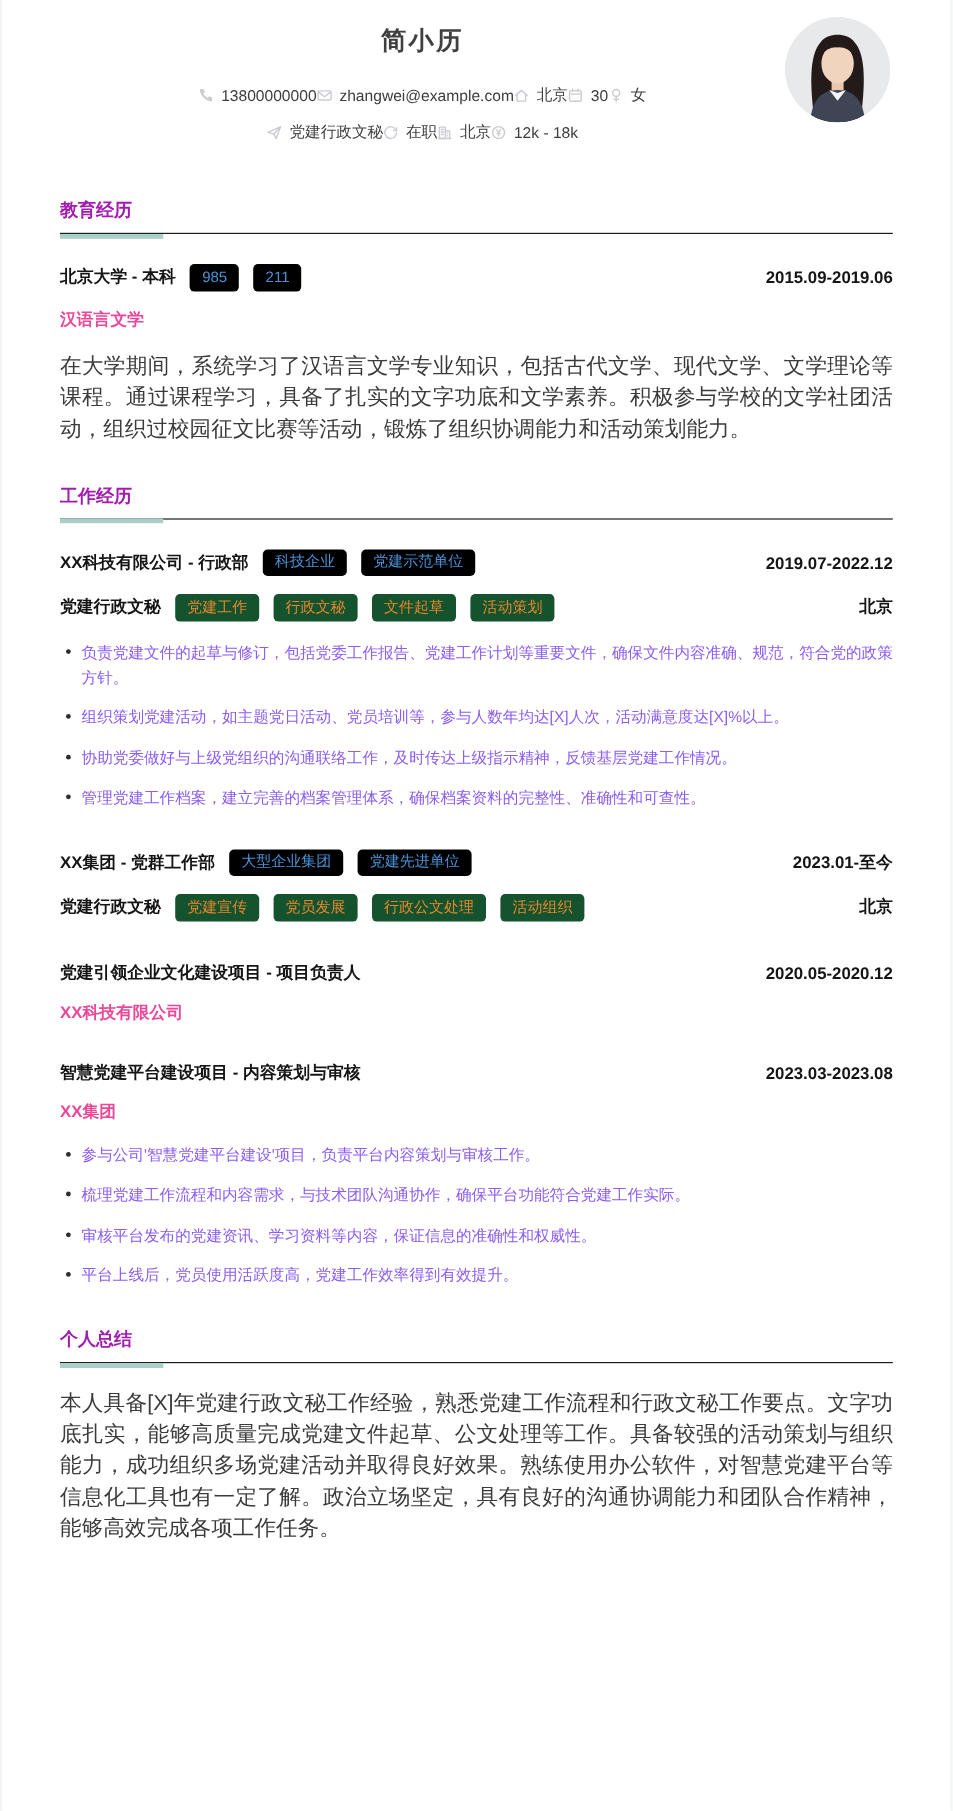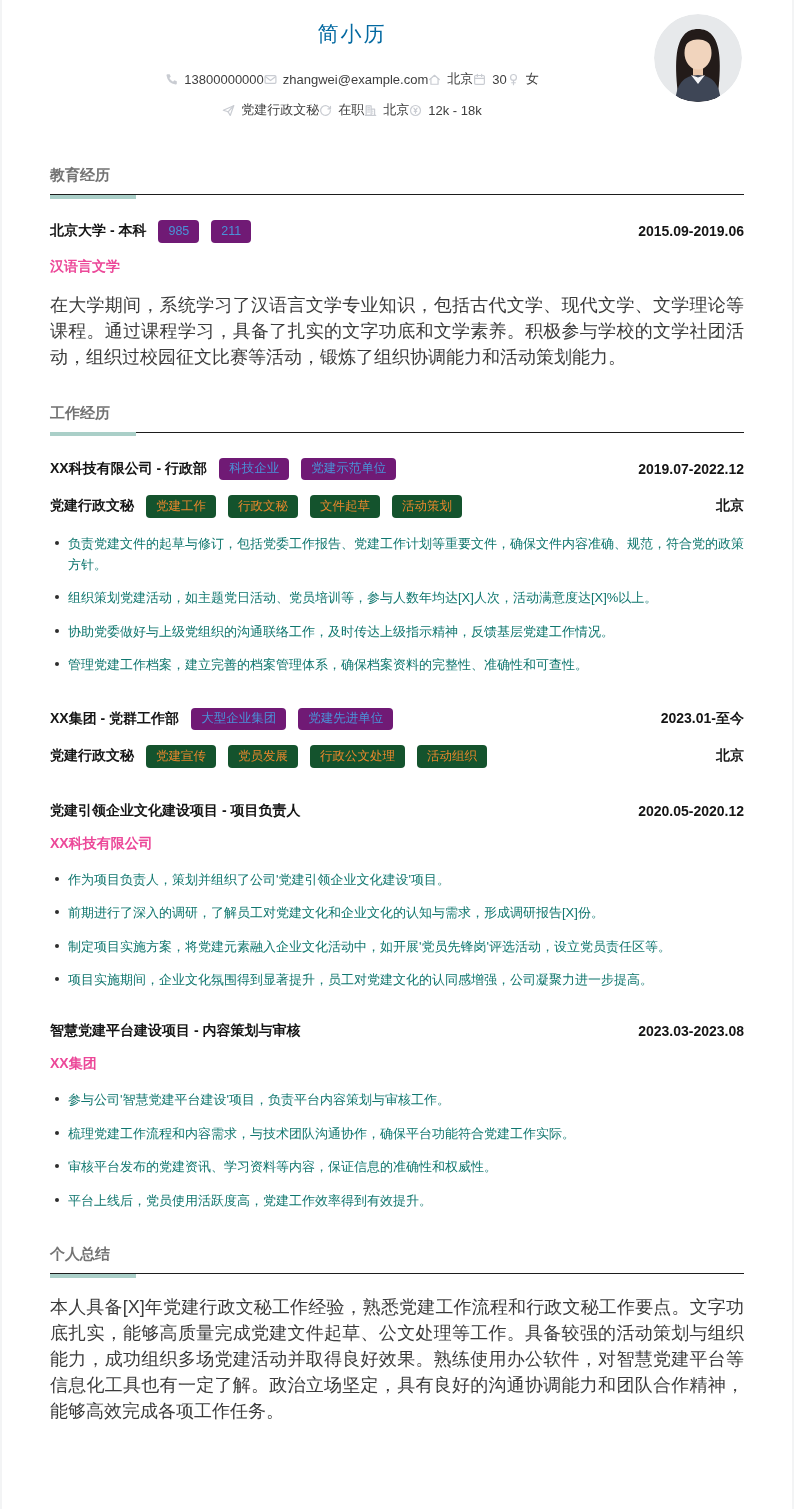--- a/index.html
+++ b/index.html
@@ -13,51 +13,51 @@
     width: 794px;
     min-height: 1509px;
     padding: 12px 48px 24px;
     border-left: 2px solid #f3f4f5;
     border-right: 2px solid #f3f4f5;
     overflow: hidden;
   }
   
   .header { display: flex; align-items: flex-start; }
   .header-left { flex: 1; text-align: center; padding-top: 8px; }
-  .name { font-size: 21px; font-weight: normal; margin: 0 0 22px; color:#0369a1; letter-spacing: 2px; }
+  .name { font-size: 21px; font-weight: bold; margin: 0 0 22px; color:#404040; letter-spacing: 2px; }
   .contact-line {
     display: flex; justify-content: center; align-items: center;
     margin-bottom: 13px; font-size: 13px; color: #3d3d3d;
   }
   .contact-item { display: flex; align-items: center; gap: 6px; white-space: nowrap; }
   .cicon { width: 13px; height: 13px; display:block; }
   .cicon * { stroke:#c9ccd2; fill:none; stroke-width:1.1; stroke-linecap:round; stroke-linejoin:round; }
   .cicon .filled { fill:#c9ccd2; stroke:none; }
   .avatar { width: 88px; height: 88px; border-radius: 50%; overflow: hidden; flex: none; margin: 2px 2px 0 0; }
   .avatar svg { display:block; }
   
   .section { margin-top: 34px; }
   .sec-header { position: relative; border-bottom: 1.5px solid #1d1d1d; padding-bottom: 9px; }
-  .sec-header h2 { margin: 0; font-size: 15px; color: #737373; }
+  .sec-header h2 { margin: 0; font-size: 15px; color: #a21caf; }
   .sec-header::after {
     content:""; position:absolute; left:0; bottom:-4.5px;
     width:86px; height:4px; background:#aacfc8;
   }
   .entry { margin-top: 25px; }
   .entry + .entry { margin-top: 32px; }
   .erow { display:flex; justify-content:space-between; align-items:center; margin-bottom:15px; }
   .eleft { display:flex; align-items:center; gap:12px; flex-wrap:wrap; }
   .etitle { font-weight:bold; font-size:14px; color:#151515; }
   .edate, .eloc { font-weight:bold; font-size:14px; color:#151515; white-space:nowrap;text-align:right; }
   .tag { font-size:12.5px; padding:2.5px 10px; border-radius:4px; line-height:1.4; }
-  .tag.blue { background:#701a75; color:#4a92d8; }
+  .tag.blue { background:#000000; color:#4a92d8; }
   .tag.orange { background:#14532d; color:#e8872c; }
   .bullets { list-style:none; margin:4px 0 0; padding:0; }
   .bullets li {
-    position:relative; padding-left:18px; font-size:13px; color:#0f766e;
+    position:relative; padding-left:18px; font-size:13px; color:#8b5cf6;
     line-height:1.65; margin-bottom:12px;
   }
   .bullets li::before {
     content:""; position:absolute; left:5px; top:8px;
     width:4px; height:4px; border-radius:50%; background:#2e2e2e;
   }
   .subline { font-weight:bold; font-size:14px; color:#ec4899; margin:0 0 16px; }
   .body-text { font-size:18px; line-height:26px; color:#3b3b3b; margin:20px 0 0; text-align:justify; }
 </style>
 </head>
@@ -231,26 +231,20 @@
   </div>
 
   <div class="section">
 
     <div class="entry">
       <div class="erow">
         <span class="etitle">党建引领企业文化建设项目 - 项目负责人</span>
         <span class="edate">2020.05-2020.12</span>
       </div>
       <p class="subline">XX科技有限公司</p>
-      <ul class="bullets">
-        <li>作为项目负责人，策划并组织了公司'党建引领企业文化建设'项目。</li>
-        <li>前期进行了深入的调研，了解员工对党建文化和企业文化的认知与需求，形成调研报告[X]份。</li>
-        <li>制定项目实施方案，将党建元素融入企业文化活动中，如开展'党员先锋岗'评选活动，设立党员责任区等。</li>
-        <li>项目实施期间，企业文化氛围得到显著提升，员工对党建文化的认同感增强，公司凝聚力进一步提高。</li>
-      </ul>
     </div>
 
     <div class="entry">
       <div class="erow">
         <span class="etitle">智慧党建平台建设项目 - 内容策划与审核</span>
         <span class="edate">2023.03-2023.08</span>
       </div>
       <p class="subline">XX集团</p>
       <ul class="bullets">
         <li>参与公司'智慧党建平台建设'项目，负责平台内容策划与审核工作。</li>

